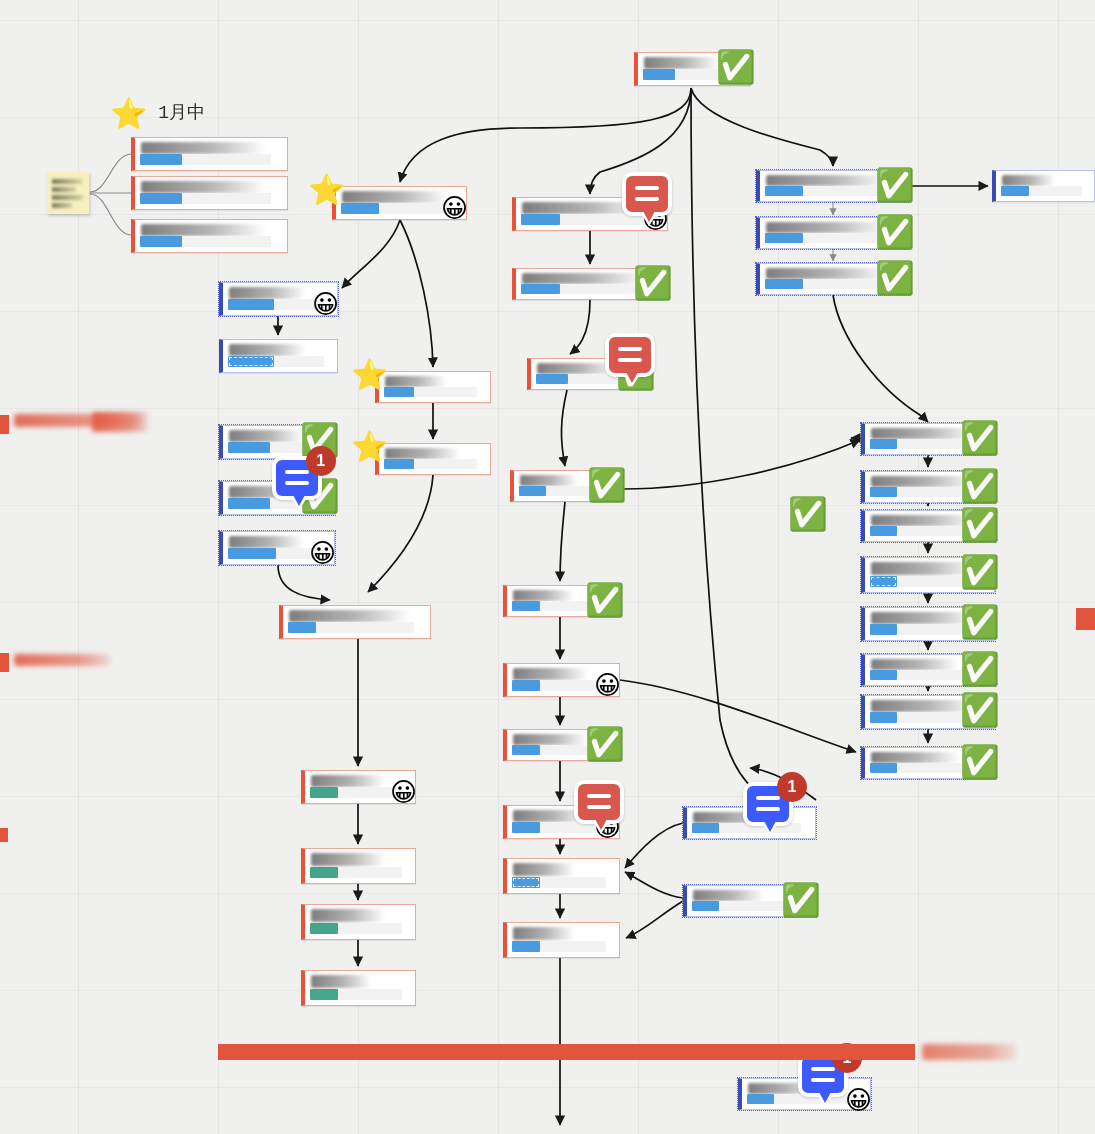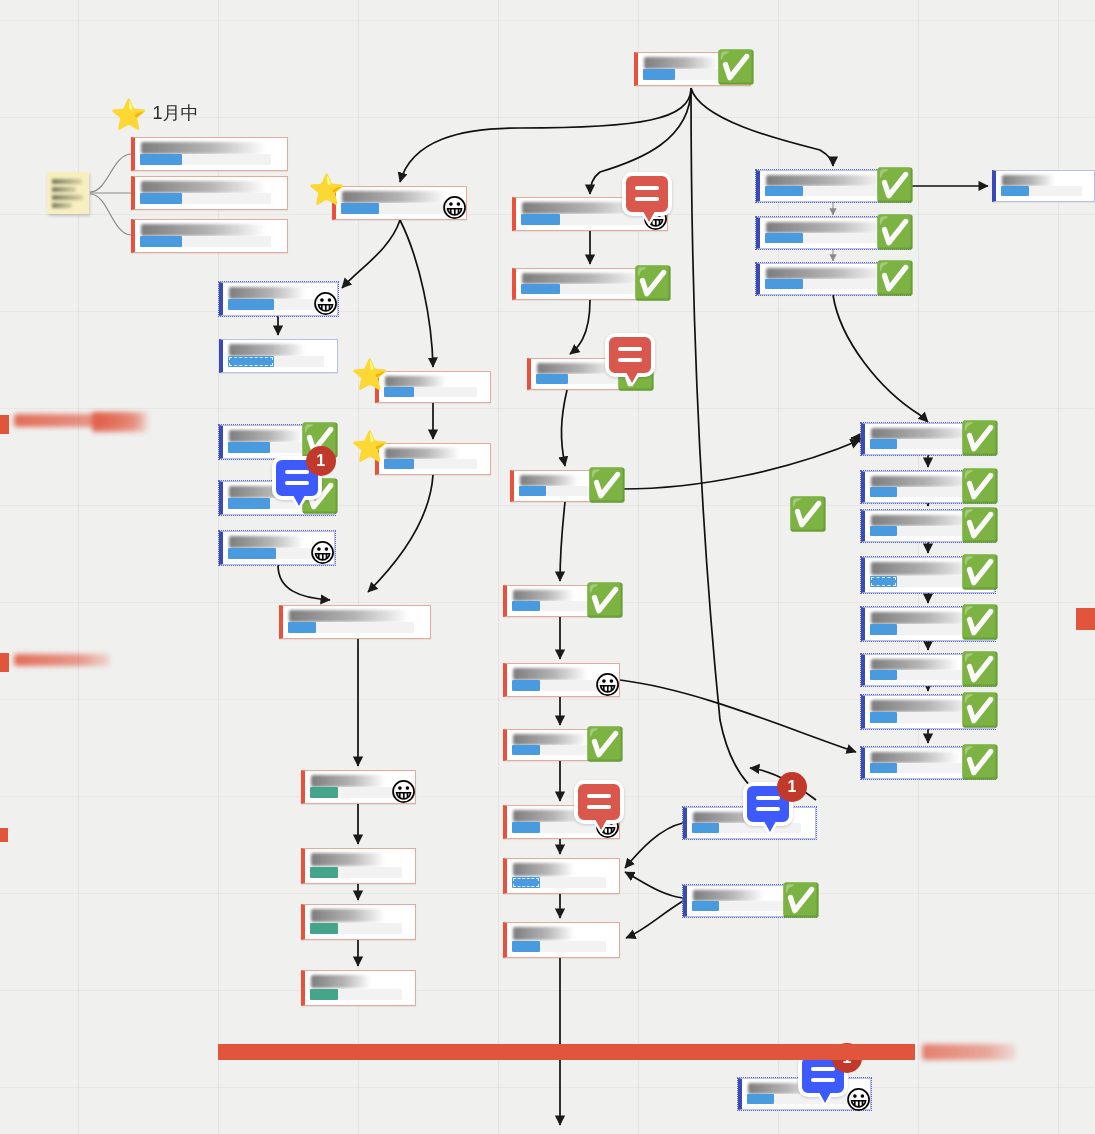--- a/index.html
+++ b/index.html
@@ -98,21 +98,21 @@
     background:linear-gradient(90deg,rgba(80,80,60,.75),rgba(120,120,90,.25));
   }
 
   
   .milestone{position:absolute;background:#e0553c;}
   .lmark{position:absolute;width:9px;height:19px;background:#e0553c;}
   .blurtext{
     position:absolute;filter:blur(2.4px);border-radius:3px;
     background:linear-gradient(90deg,rgba(224,85,60,.85),rgba(224,85,60,.55) 70%,rgba(224,85,60,.15));
   }
-  .datelabel{position:absolute;font-size:18px;color:#2b2b2b;}
+  .datelabel{position:absolute;font-size:18px;color:#2b2b2b;font-family:Liberation Mono, monospace;}
 </style>
 </head>
 <body>
 
 <div id="board">
 
   <svg id="edges" viewBox="0 0 1095 1134" xmlns="http://www.w3.org/2000/svg">
     <defs>
       <marker id="ah" markerWidth="7" markerHeight="7" refX="5.6" refY="3" orient="auto">
         <path d="M0,0 L6,3 L0,6 z" fill="#1a1a1a"></path>

